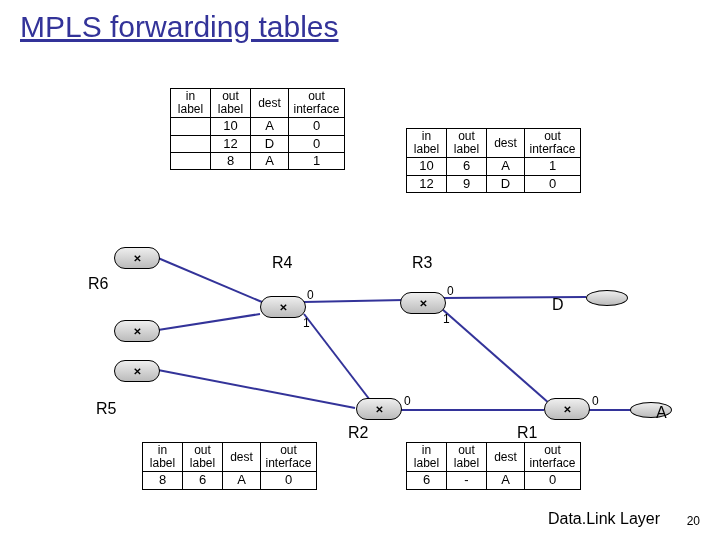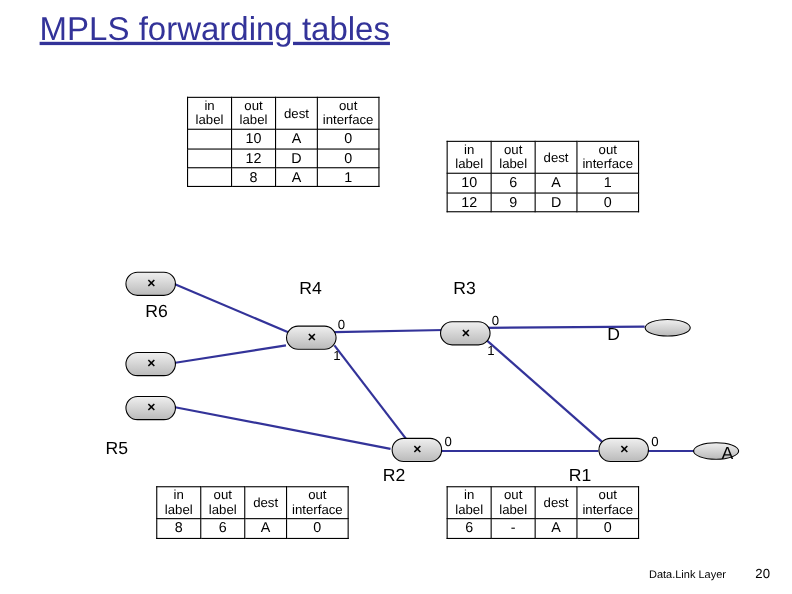--- a/index.html
+++ b/index.html
@@ -12,28 +12,27 @@
     position: relative;
     overflow: hidden;
   }
   .title {
     color: #333399;
     font-size: 30px;
     text-decoration: underline;
     position: absolute;
     top: 10px;
     left: 20px;
-    margin-left: 16px;
   }
   .footer-label {
     position: absolute;
     bottom: 12px;
     right: 60px;
     font-family: Arial, sans-serif;
-    font-size: 10px;
+    font-size: 16px;
     color: #000;
   }
   .pagenum {
     position: absolute;
     bottom: 12px;
     right: 20px;
     font-family: Arial, sans-serif;
     font-size: 12px;
     color: #000;
   }
@@ -257,21 +256,21 @@
   </div>
 <div class="router-icon" style="left:544px; top:398px;">
     <div class="body">
       <span class="arrows">✕</span>
     </div>
   </div>
 
 <div class="disk-icon" style="left:586px; top:290px;"></div>
 <div class="disk-icon" style="left:630px; top:402px;"></div>
 
-<div class="router-label" style="left:88px; top:275px;margin-left:44px;">R6</div>
+<div class="router-label" style="left:88px; top:275px;">R6</div>
 <div class="router-label" style="left:96px; top:400px;">R5</div>
 <div class="router-label" style="left:272px; top:254px;">R4</div>
 <div class="router-label" style="left:412px; top:254px;">R3</div>
 <div class="router-label" style="left:300px; top:424px;margin-left:48px;">R2</div>
 <div class="router-label" style="left:517px; top:424px;">R1</div>
 
 <div class="dest-label" style="left:552px; top:296px;">D</div>
 <div class="dest-label" style="left:656px; top:404px;">A</div>
 
 <div class="port-label" style="left:307px; top:288px;">0</div>

